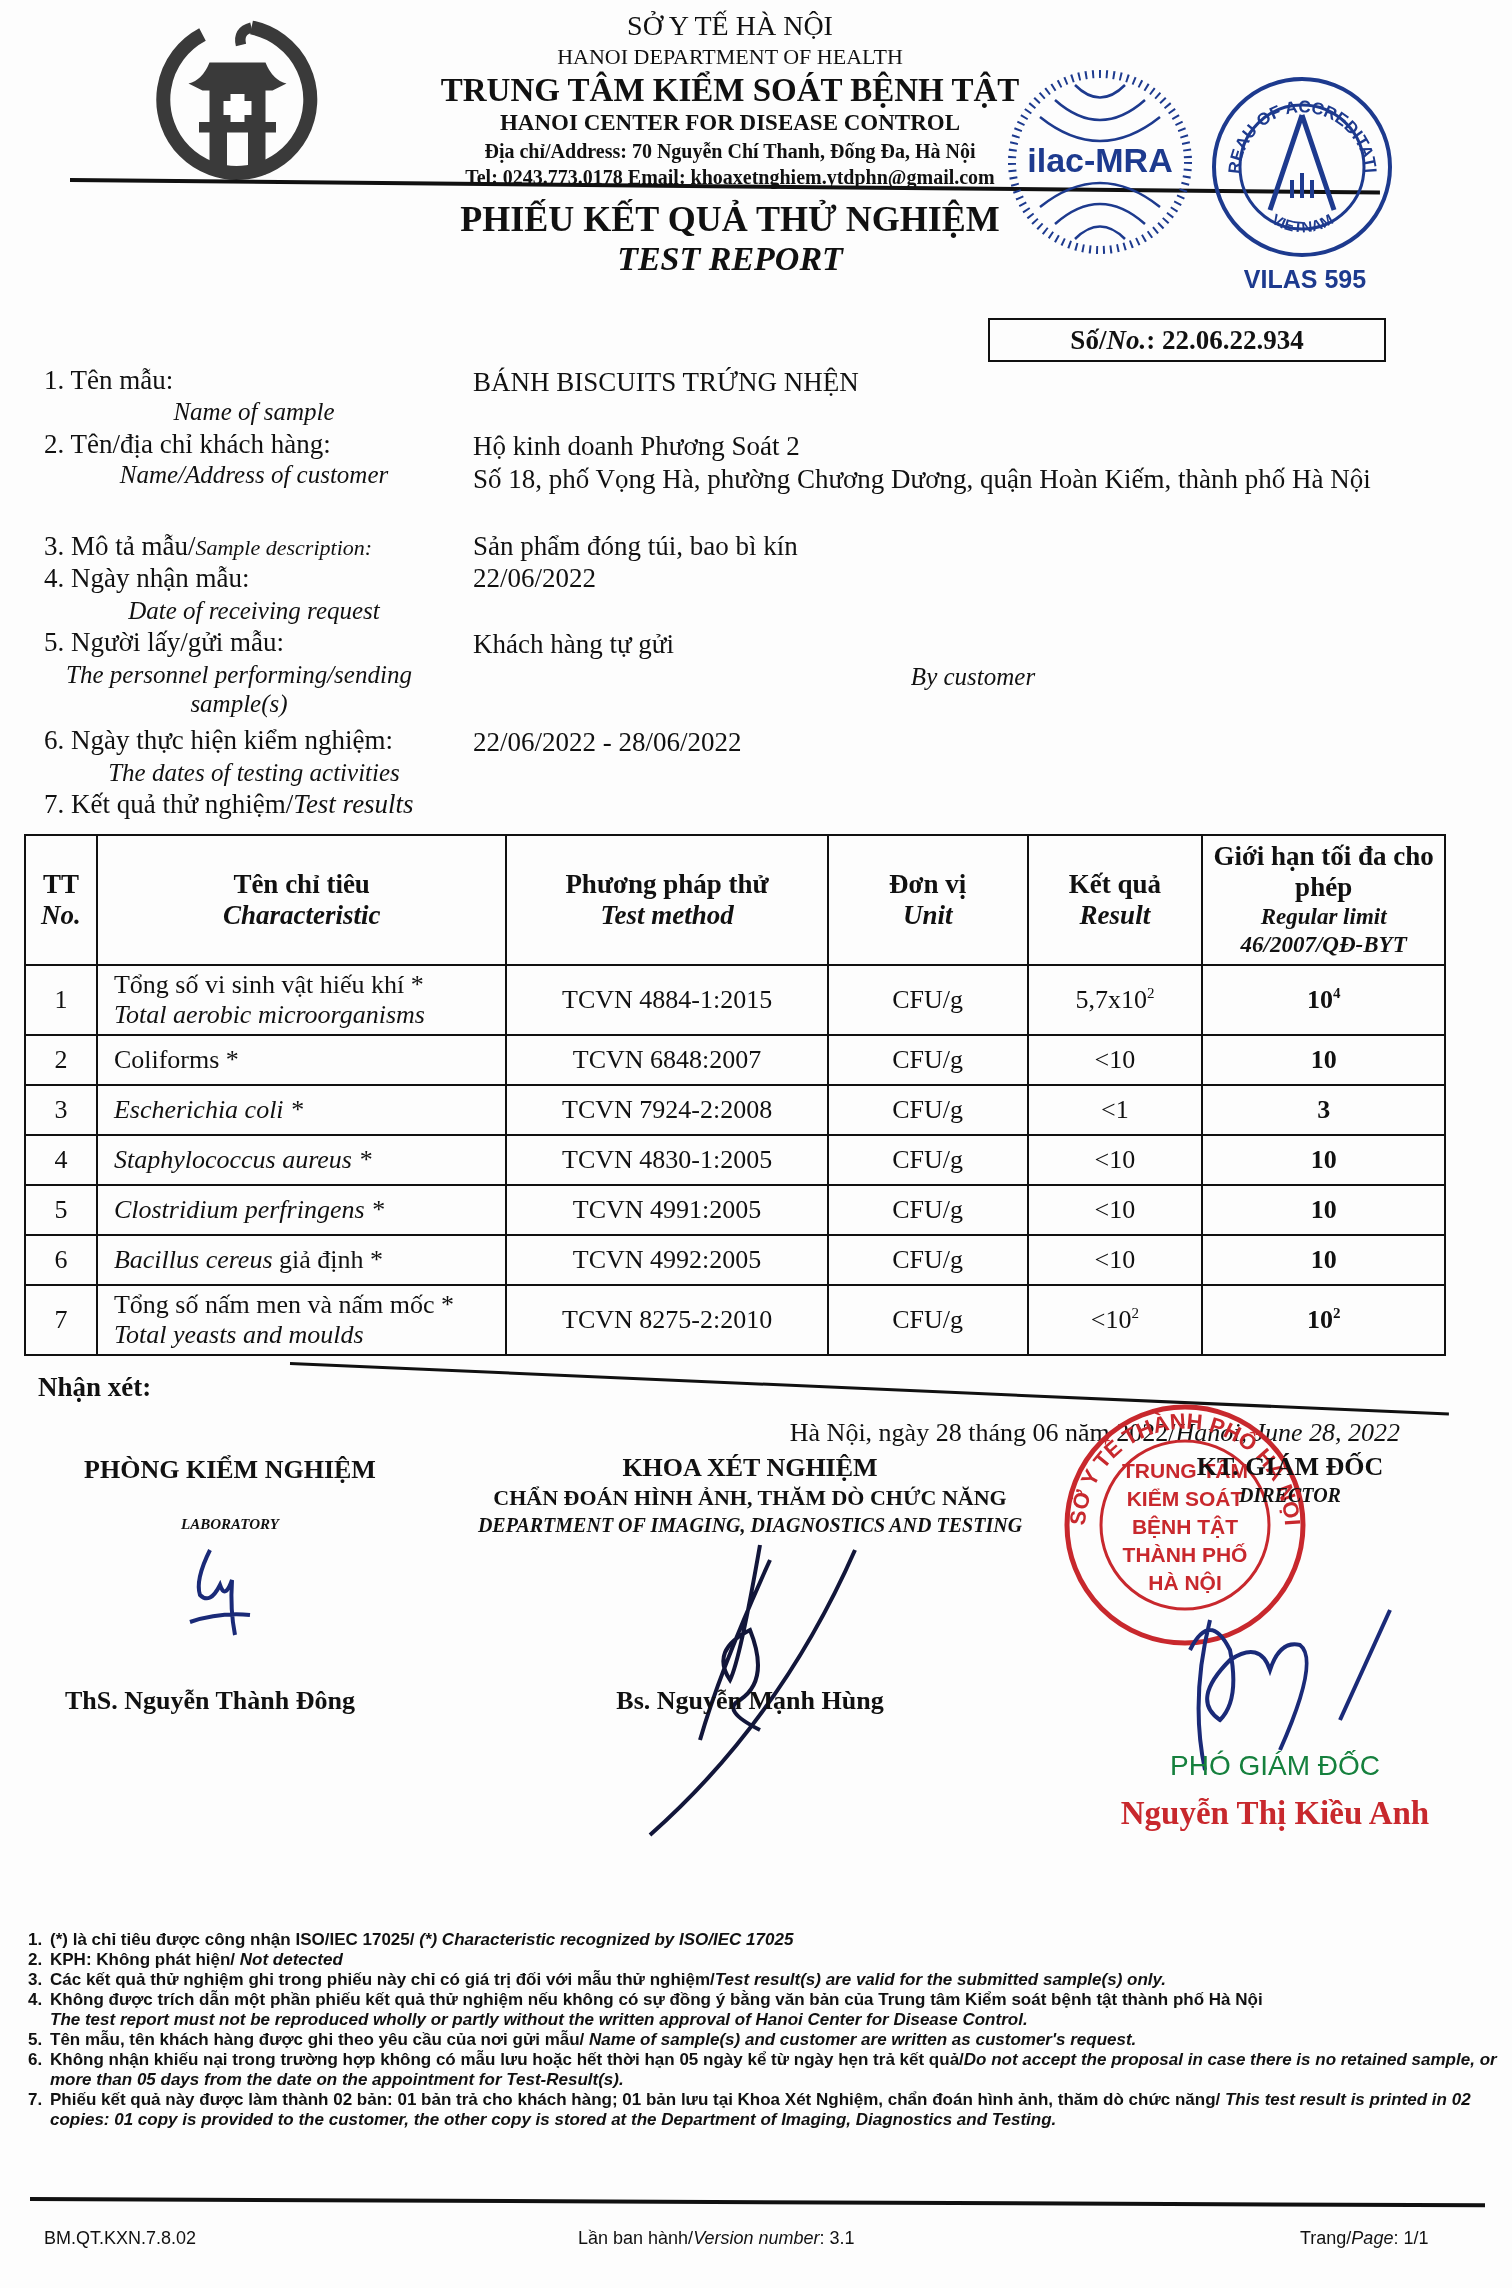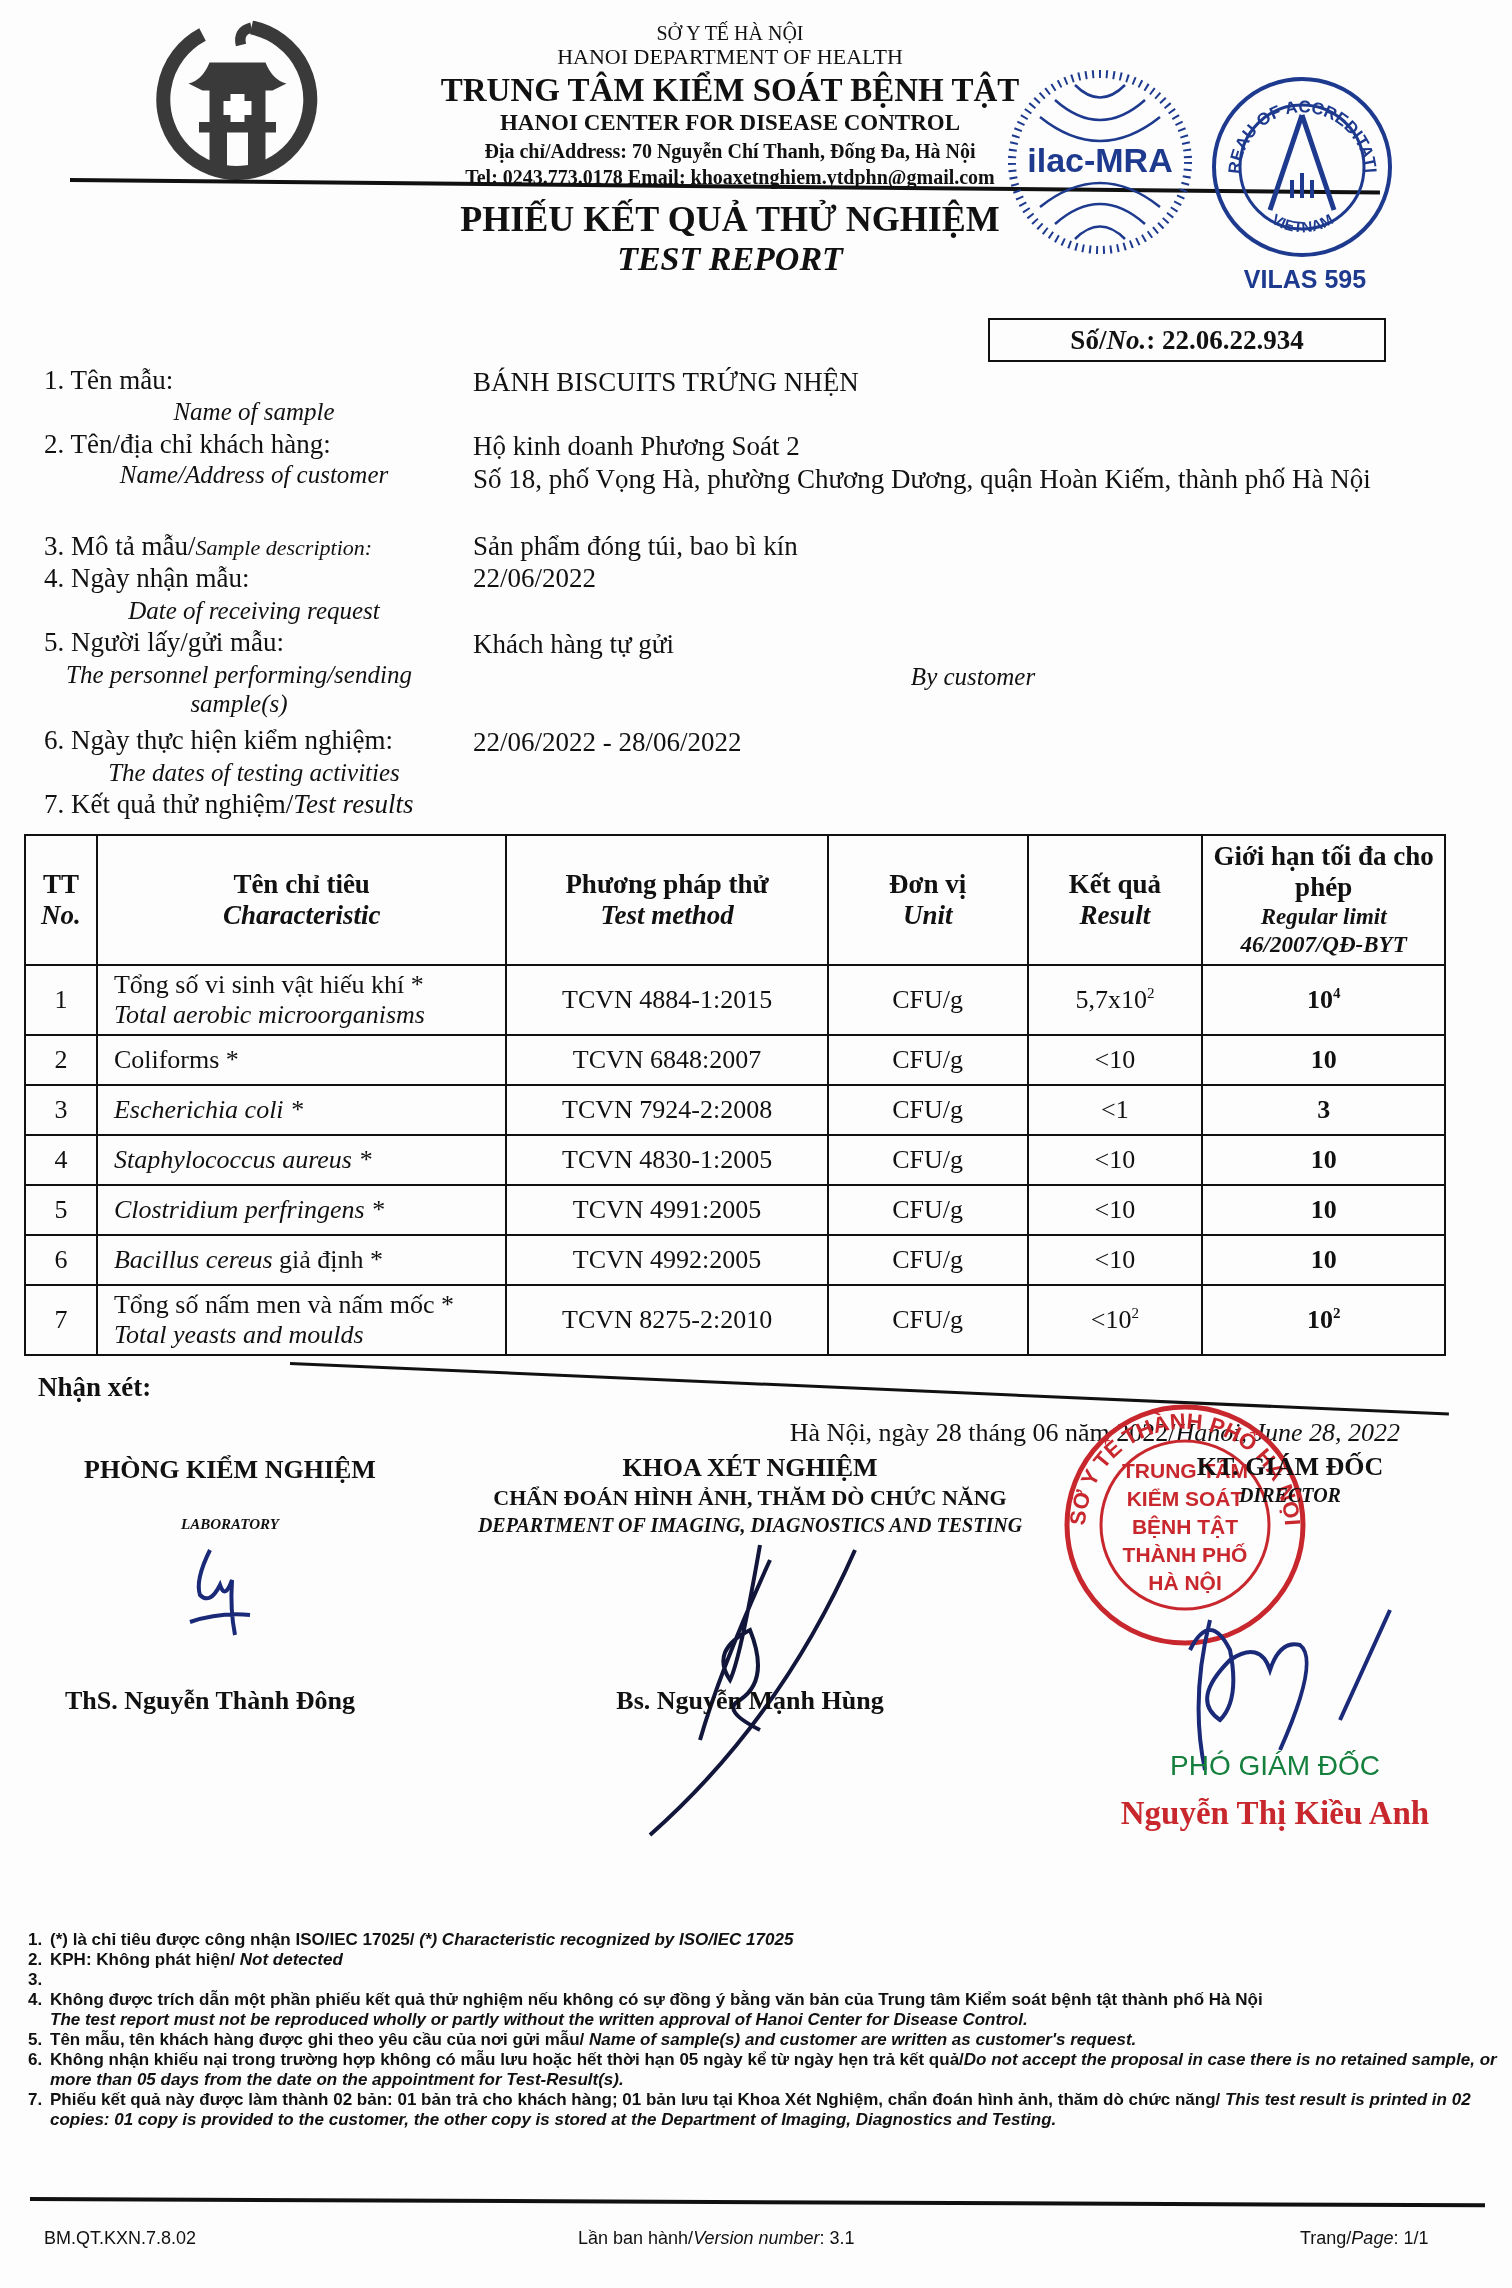--- a/index.html
+++ b/index.html
@@ -5,21 +5,21 @@
   html, body { margin:0; padding:0; }
   body {
     width:1512px; height:2288px; background:#fdfdfd; position:relative; overflow:hidden;
     font-family:"Liberation Serif", "DejaVu Serif", serif; color:#111;
   }
   .abs { position:absolute; }
   .center { text-align:center; }
   
   #logo { left:150px; top:10px; width:175px; height:175px; }
   .hdr { left:380px; width:700px; text-align:center; }
-  .h1 { top:22px; font-size:20px; }
+  .h1 { top:10px; font-size:28px; }
   .h2 { top:44px; font-size:22px; }
   .h3 { top:72px; font-size:33px; font-weight:bold; }
   .h4 { top:110px; font-size:23px; font-weight:bold; }
   .h5 { top:140px; font-size:20px; font-weight:bold; }
   .h6 { top:166px; font-size:20px; font-weight:bold; }
   .ttl { left:380px; width:700px; text-align:center; }
   .t1 { top:198px; font-size:36px; font-weight:bold; }
   .t2 { top:240px; font-size:34px; font-weight:bold; font-style:italic; }
   #header-rule { left:70px; top:178px; width:1310px; height:4px; background:#111; transform:rotate(0.55deg); transform-origin:left; }
   #ilac { left:1005px; top:55px; width:190px; height:215px; }
@@ -269,20 +269,21 @@
     <div class="nitem">
       <span class="nnum">1.</span>
       <span><span>(*) là chỉ tiêu được công nhận ISO/IEC 17025/ </span><span class="en">(*) Characteristic recognized by ISO/IEC 17025</span></span>
     </div>
     <div class="nitem">
       <span class="nnum">2.</span>
       <span><span>KPH: Không phát hiện/ </span><span class="en">Not detected</span></span>
     </div>
     <div class="nitem">
       <span class="nnum">3.</span>
+      <span><span>Các kết quả thử nghiệm ghi trong phiếu này chỉ có giá trị đối với mẫu thử nghiệm/</span><span class="en">Test result(s) are valid for the submitted sample(s) only.</span></span>
     </div>
     <div class="nitem">
       <span class="nnum">4.</span>
       <span><span>Không được trích dẫn một phần phiếu kết quả thử nghiệm nếu không có sự đồng ý bằng văn bản của Trung tâm Kiểm soát bệnh tật thành phố Hà Nội </span><br><span class="en">The test report must not be reproduced wholly or partly without the written approval of Hanoi Center for Disease Control.</span></span>
     </div>
     <div class="nitem">
       <span class="nnum">5.</span>
       <span><span>Tên mẫu, tên khách hàng được ghi theo yêu cầu của nơi gửi mẫu/ </span><span class="en">Name of sample(s) and customer are written as customer's request.</span></span>
     </div>
     <div class="nitem">

